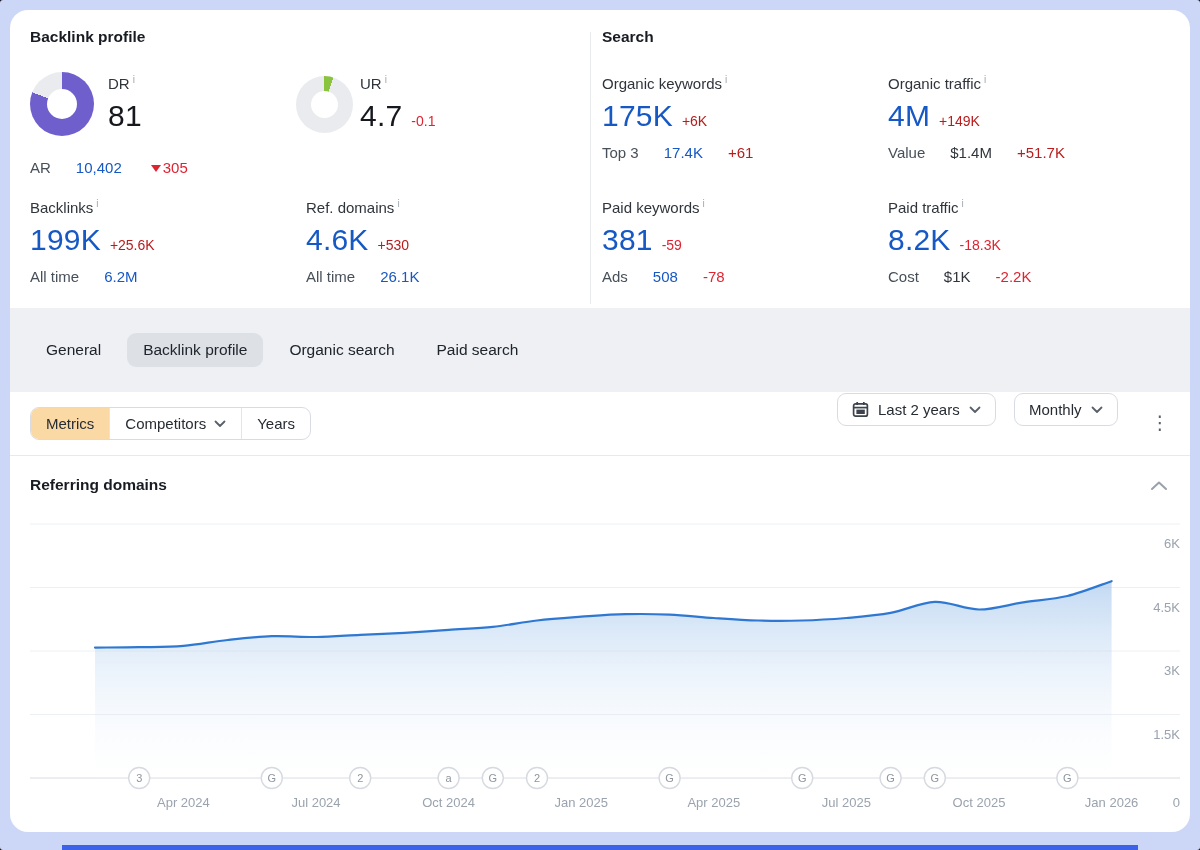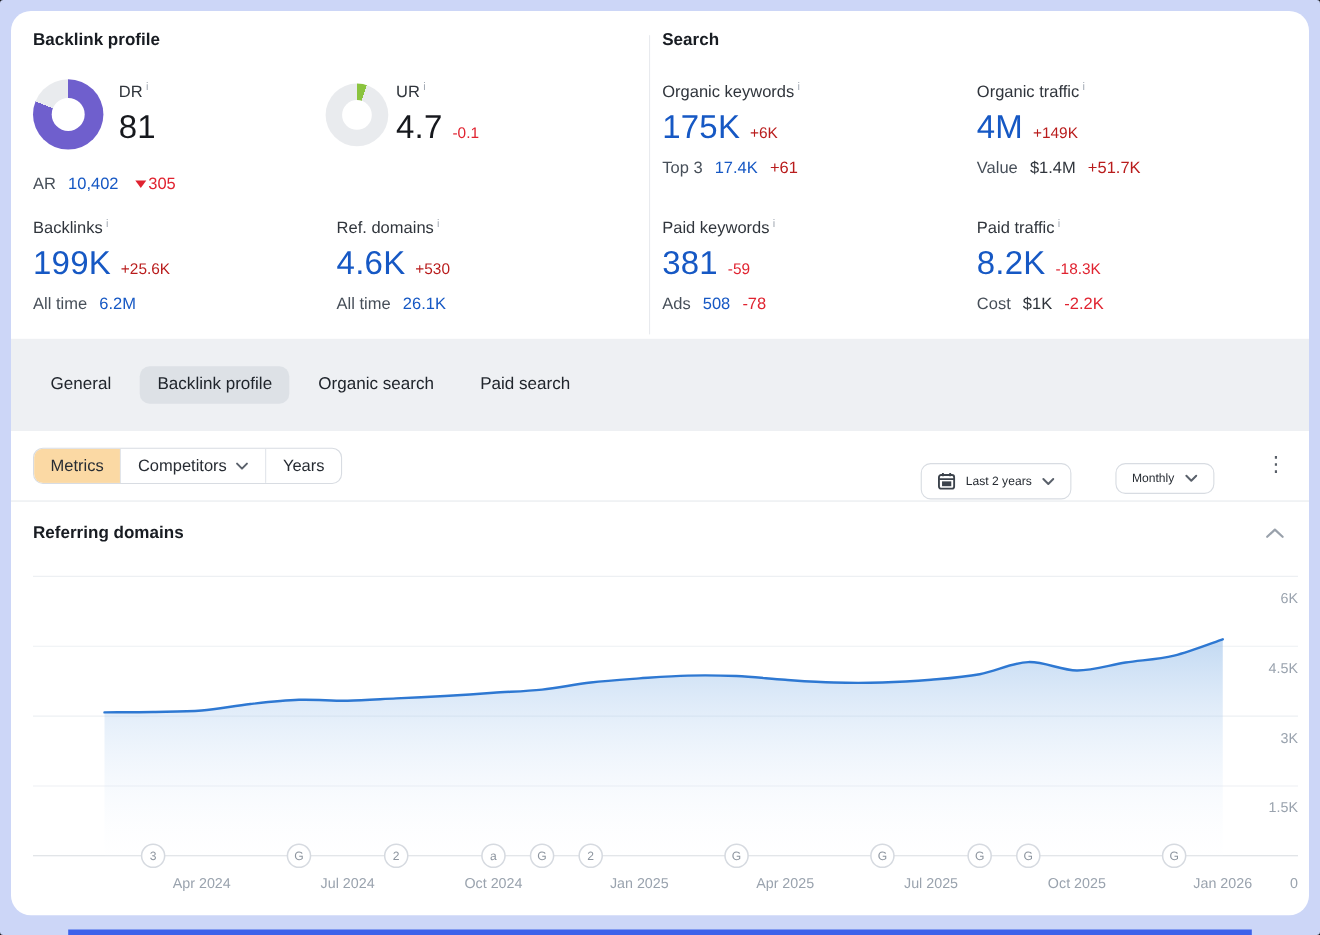--- a/index.html
+++ b/index.html
@@ -12,42 +12,42 @@
   .vdiv{position:absolute;left:580px;top:22px;width:1px;height:272px;background:#e8eaee;}
   .metric{position:absolute;width:266px;}
   .m-label{font-size:15px;color:#30353c;line-height:20px;}
   .sup-i{font-size:10px;color:#a2a9b3;vertical-align:6px;margin-left:3px;font-style:normal;}
   .m-valrow{display:flex;align-items:baseline;margin-top:5px;}
   .big{font-size:30px;color:#1658c4;letter-spacing:.2px;}
   .big.dark{color:#16181d;}
   .delta{font-size:14px;margin-left:9px;}
   .pos{color:#b91c1c;}
   .neg{color:#e02330;}
-  .m-subrow{margin-top:11px;font-size:15px;color:#474f59;display:flex;align-items:flex-start;gap:11px;}
+  .m-subrow{margin-top:11px;font-size:15px;color:#474f59;display:flex;align-items:flex-start;gap:25px;}
   .blue-link{color:#1658c4;cursor:pointer;}
   .tri-down{display:inline-block;width:0;height:0;border-left:5px solid transparent;border-right:5px solid transparent;border-top:7px solid #e02330;margin:0 2px 1px 4px;}
   .donut{position:absolute;border-radius:50%;}
   .donut::after{content:"";position:absolute;background:#fff;border-radius:50%;}
   .donut-dr{left:20px;top:62px;width:64px;height:64px;background:conic-gradient(#6f5fcd 0 81%,#e9ebee 81% 100%);}
   .donut-dr::after{inset:17px;}
   .donut-ur{left:286px;top:66px;width:57px;height:57px;background:conic-gradient(#8ac33e 0 5%,#e9ebee 5% 100%);}
   .donut-ur::after{inset:15px;}
 
   
   .tabstrip{position:absolute;left:0;right:0;top:298px;height:84px;background:#eef0f3;display:flex;align-items:center;padding-left:20px;gap:10px;}
   .tab{font-size:15.5px;color:#20252c;padding:8px 16px;border-radius:9px;cursor:pointer;white-space:nowrap;}
   .tab.active{background:#dde1e6;font-weight:400;}
 
   
   .toolbar{position:absolute;left:0;right:0;top:382px;height:63px;background:#fff;border-bottom:1px solid #e6e9ed;}
   .seg-group{position:absolute;left:20px;top:15px;display:flex;border:1px solid #d8dce2;border-radius:9px;overflow:hidden;background:#fff;justify-content:center;}
   .seg{font-size:15px;color:#272c33;padding:7px 15px;display:flex;align-items:center;gap:8px;cursor:pointer;border-right:1px solid #e2e5ea;}
   .seg:last-child{border-right:none;}
   .seg.active{background:#fbd9a4;}
-  .btn{position:absolute;top:29px;display:flex;align-items:center;gap:9px;border:1px solid #d8dce2;border-radius:9px;background:#fff;padding:7px 14px;font-size:11px;color:#272c33;cursor:pointer;}
+  .btn{position:absolute;top:1px;display:flex;align-items:center;gap:9px;border:1px solid #d8dce2;border-radius:9px;background:#fff;padding:7px 14px;font-size:15px;color:#272c33;cursor:pointer;}
   .kebab{position:absolute;top:18px;left:1137px;width:26px;text-align:center;font-size:19px;color:#585f68;letter-spacing:0;cursor:pointer;line-height:26px;}
   .chev{display:inline-block;}
 
   
   .chart-title{position:absolute;left:20px;top:466px;font-size:15.5px;font-weight:700;color:#181c22;}
   .collapse-btn{position:absolute;right:18px;top:468px;width:22px;height:18px;cursor:pointer;}
   .chart-svg{position:absolute;left:10px;top:500px;}
 </style>
 </head>
 <body>

